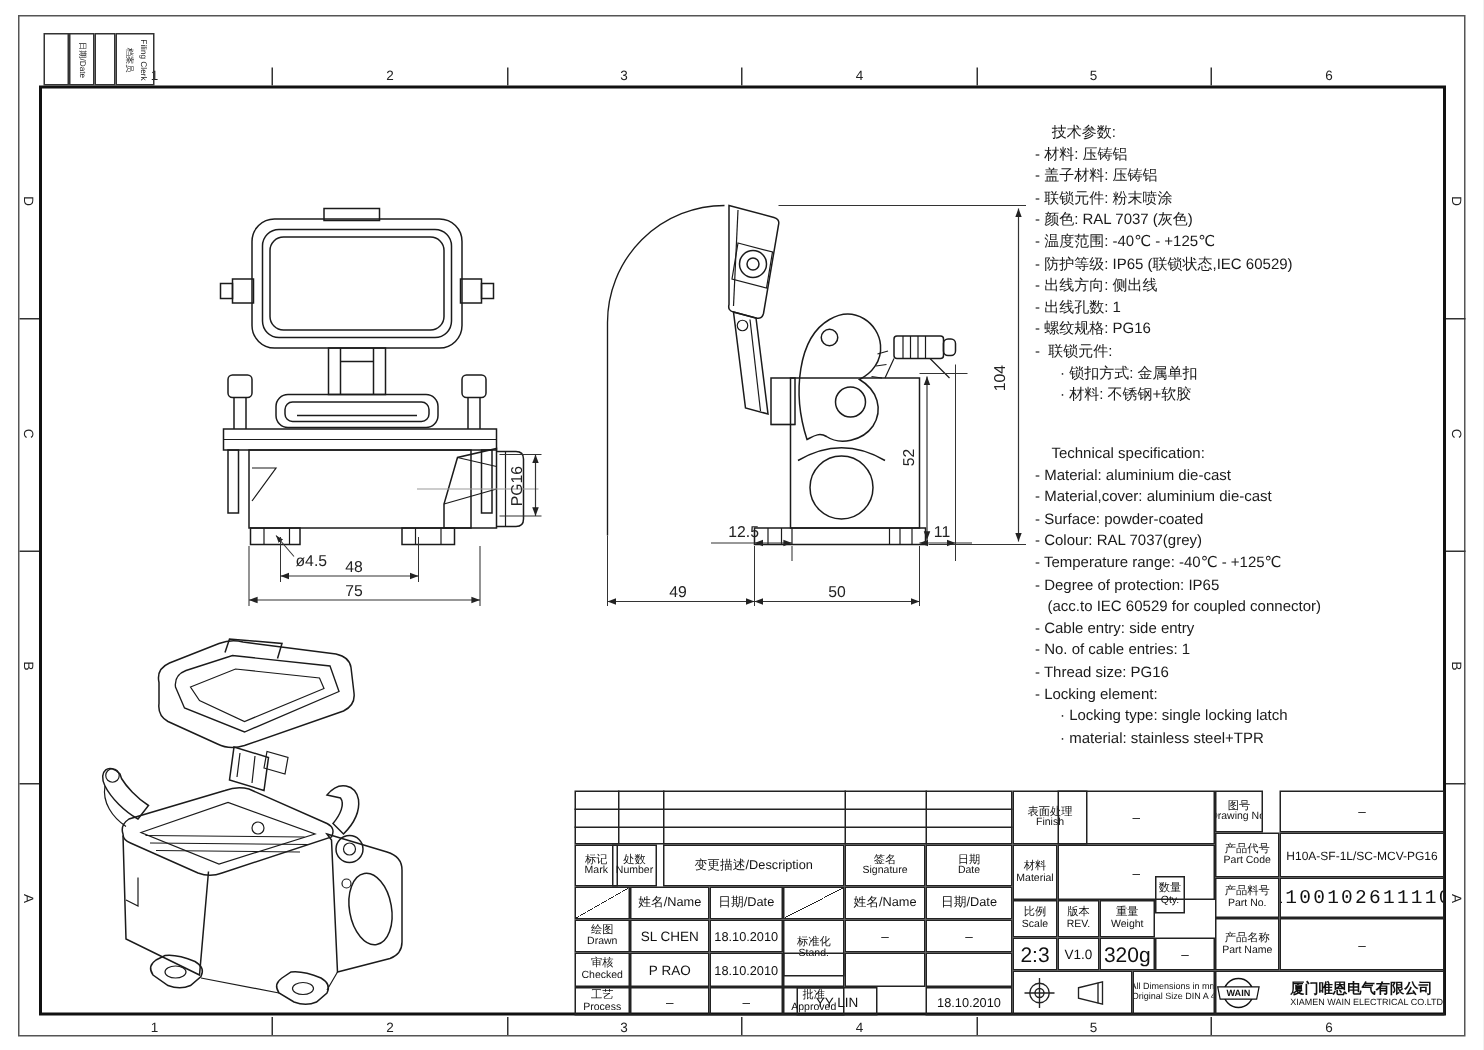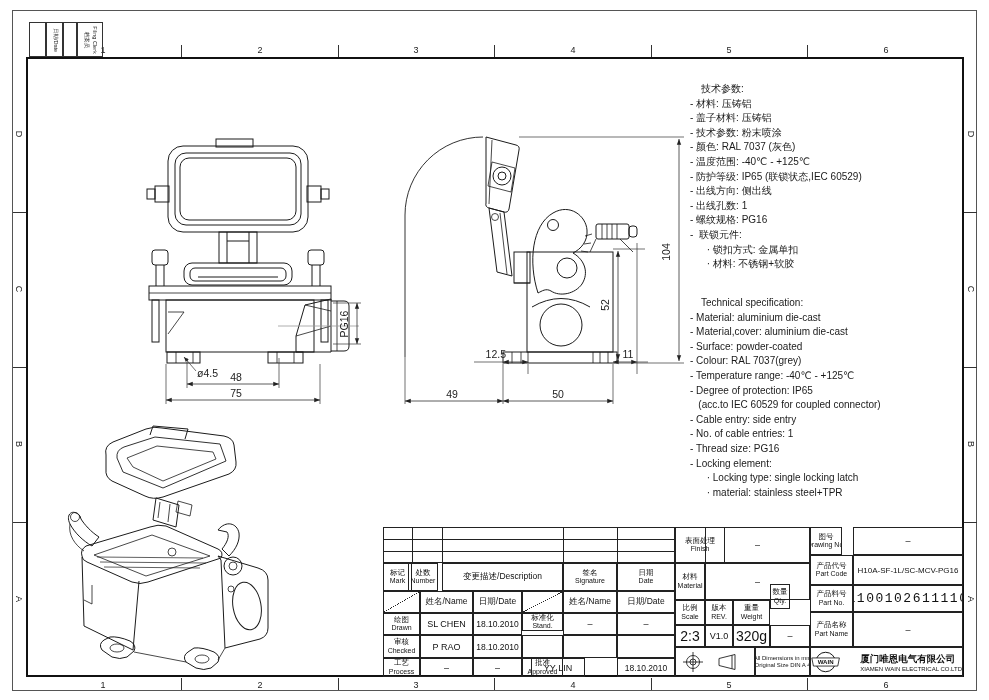--- a/index.html
+++ b/index.html
@@ -252,21 +252,21 @@
       <ellipse cx="247" cy="606" rx="14" ry="24" transform="rotate(-10 247 606)"></ellipse>
       <circle cx="231" cy="589" r="3" stroke-width="0.8"></circle>
       <path d="M104,640 Q98,644 102,650 L112,657 Q120,660 127,657 L134,651 Q137,645 130,641 Q118,636 110,637 Z"></path>
       <ellipse cx="117" cy="648" rx="7" ry="4" stroke-width="0.8"></ellipse>
       <path d="M188,652 Q182,656 186,662 L196,668 Q204,671 211,668 L218,662 Q221,656 214,652 Q202,647 194,648 Z"></path>
       <ellipse cx="202" cy="659" rx="7" ry="4" stroke-width="0.8"></ellipse>
       <path d="M134,652 L186,662 M225,648 L218,660" stroke-width="0.8"></path>
     </g>
   </svg>
 
-  <div class="specs" style="left:690px;top:82px"><div>    技术参数:</div><div>- 材料: 压铸铝</div><div>- 盖子材料: 压铸铝</div><div>- 技术参数: 粉末喷涂</div><div>- 颜色: RAL 7037 (灰色)</div><div>- 温度范围: -40℃ - +125℃</div><div>- 防护等级: IP65 (联锁状态,IEC 60529)</div><div>- 出线方向: 侧出线</div><div>- 出线孔数: 1</div><div>- 螺纹规格: PG16</div><div>-  联锁元件:</div><div>      · 锁扣方式: 金属单扣</div><div>      · 材料: 不锈钢+软胶</div></div>
+  <div class="specs" style="left:690px;top:82px"><div>    技术参数:</div><div>- 材料: 压铸铝</div><div>- 盖子材料: 压铸铝</div><div>- 联锁元件: 粉末喷涂</div><div>- 颜色: RAL 7037 (灰色)</div><div>- 温度范围: -40℃ - +125℃</div><div>- 防护等级: IP65 (联锁状态,IEC 60529)</div><div>- 出线方向: 侧出线</div><div>- 出线孔数: 1</div><div>- 螺纹规格: PG16</div><div>-  联锁元件:</div><div>      · 锁扣方式: 金属单扣</div><div>      · 材料: 不锈钢+软胶</div></div>
   <div class="specs" style="left:690px;top:296px"><div>    Technical specification:</div><div>- Material: aluminium die-cast</div><div>- Material,cover: aluminium die-cast</div><div>- Surface: powder-coated</div><div>- Colour: RAL 7037(grey)</div><div>- Temperature range: -40℃ - +125℃</div><div>- Degree of protection: IP65</div><div>   (acc.to IEC 60529 for coupled connector)</div><div>- Cable entry: side entry</div><div>- No. of cable entries: 1</div><div>- Thread size: PG16</div><div>- Locking element:</div><div>      · Locking type: single locking latch</div><div>      · material: stainless steel+TPR</div></div>
 
   <div class="tc" style="left:383px;top:527px;width:292px;height:36px"></div>
   <div class="gline" style="left:383px;top:539px;width:292px;height:1px"></div>
   <div class="gline" style="left:383px;top:551px;width:292px;height:1px"></div>
   <div class="gline" style="left:412px;top:527px;width:1px;height:36px"></div>
   <div class="gline" style="left:442px;top:527px;width:1px;height:36px"></div>
   <div class="gline" style="left:563px;top:527px;width:1px;height:36px"></div>
   <div class="gline" style="left:617px;top:527px;width:1px;height:36px"></div>
 
@@ -308,21 +308,21 @@
   <div class="tc" style="left:383px;top:613px;width:37px;height:22px">
     <span class="cn">绘图</span>
     <span class="en">Drawn</span>
     </div>
   <div class="tc" style="left:420px;top:613px;width:53px;height:22px">
     <span class="val">SL CHEN</span>
     </div>
   <div class="tc" style="left:473px;top:613px;width:49px;height:22px">
     <span class="val" style="font-size:8.5px">18.10.2010</span>
     </div>
-  <div class="tc" style="left:522px;top:613px;width:41px;height:18px">
+  <div class="tc" style="left:522px;top:613px;width:41px;height:38px">
     <span class="cn">标准化</span>
     <span class="en">Stand.</span>
     </div>
   <div class="tc" style="left:563px;top:613px;width:54px;height:22px">
     <span class="val">–</span>
     </div>
   <div class="tc" style="left:617px;top:613px;width:58px;height:22px">
     <span class="val">–</span>
     </div>
 

